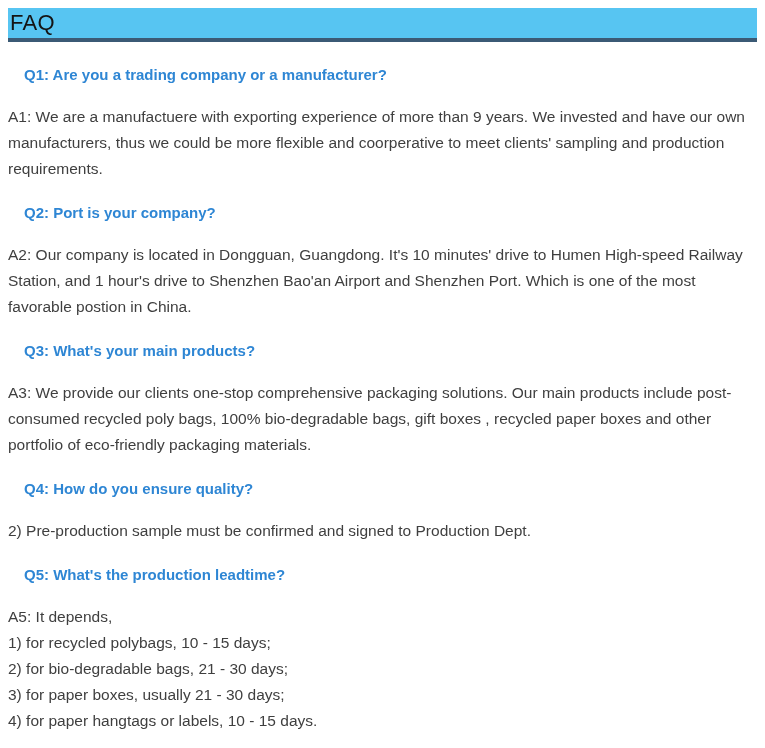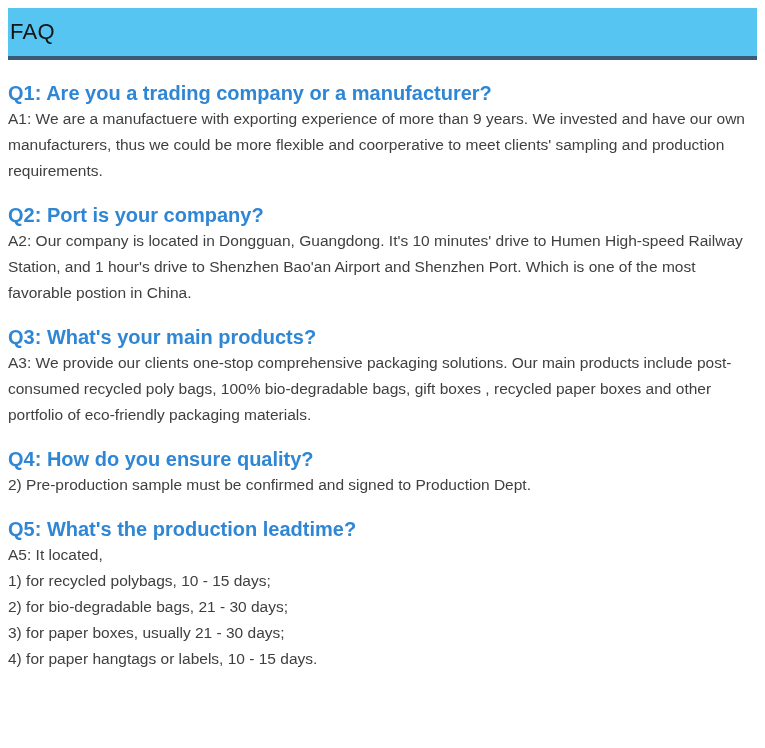--- a/index.html
+++ b/index.html
@@ -17,21 +17,21 @@
   }
   body {
     width: 765px;
     height: 748px;
     background: var(--page-bg);
     font-family: "Liberation Sans", sans-serif;
     overflow: hidden;
   }
   .header-bar {
     margin: 8px 8px 0 8px;
-    height: 52px;
+    height: 34px;
     background: var(--header-bg);
     border-bottom: 4px solid var(--header-border);
     display: flex;
     align-items: center;
     padding-left: 2px;
   }
   .page-title {
     font-size: 22px;
     font-weight: 500;
     color: var(--title-color);
@@ -40,23 +40,23 @@
   .content {
     margin: 0 14px 0 8px;
   }
   .faq-item {
     margin-top: 18px;
   }
   .faq-item:first-child {
     margin-top: 20px;
   }
   .faq-question {
-    margin: 0;
+    margin: 16px;
     color: var(--question-color);
-    font-size: 20px;
+    font-size: 15px;
     font-weight: bold;
     line-height: 26px;
   }
   .faq-answer {
     margin: 0;
   }
   .faq-answer-line {
     color: var(--answer-color);
     font-size: 15.5px;
     line-height: 26px;
@@ -95,21 +95,21 @@
   <section class="faq-item">
     <h3 class="faq-question">Q4: How do you ensure quality?</h3>
     <div class="faq-answer">
       <div class="faq-answer-line">2) Pre-production sample must be confirmed and signed to Production Dept.</div>
     </div>
   </section>
 
   <section class="faq-item">
     <h3 class="faq-question">Q5: What's the production leadtime?</h3>
     <div class="faq-answer">
-      <div class="faq-answer-line">A5: It located,</div>
+      <div class="faq-answer-line">A5: It depends,</div>
       <div class="faq-answer-line">1) for recycled polybags, 10 - 15 days;</div>
       <div class="faq-answer-line">2) for bio-degradable bags, 21 - 30 days;</div>
       <div class="faq-answer-line">3) for paper boxes, usually 21 - 30 days;</div>
       <div class="faq-answer-line">4) for paper hangtags or labels, 10 - 15 days.</div>
     </div>
   </section>
 
 </div>
 
 </body></html>

